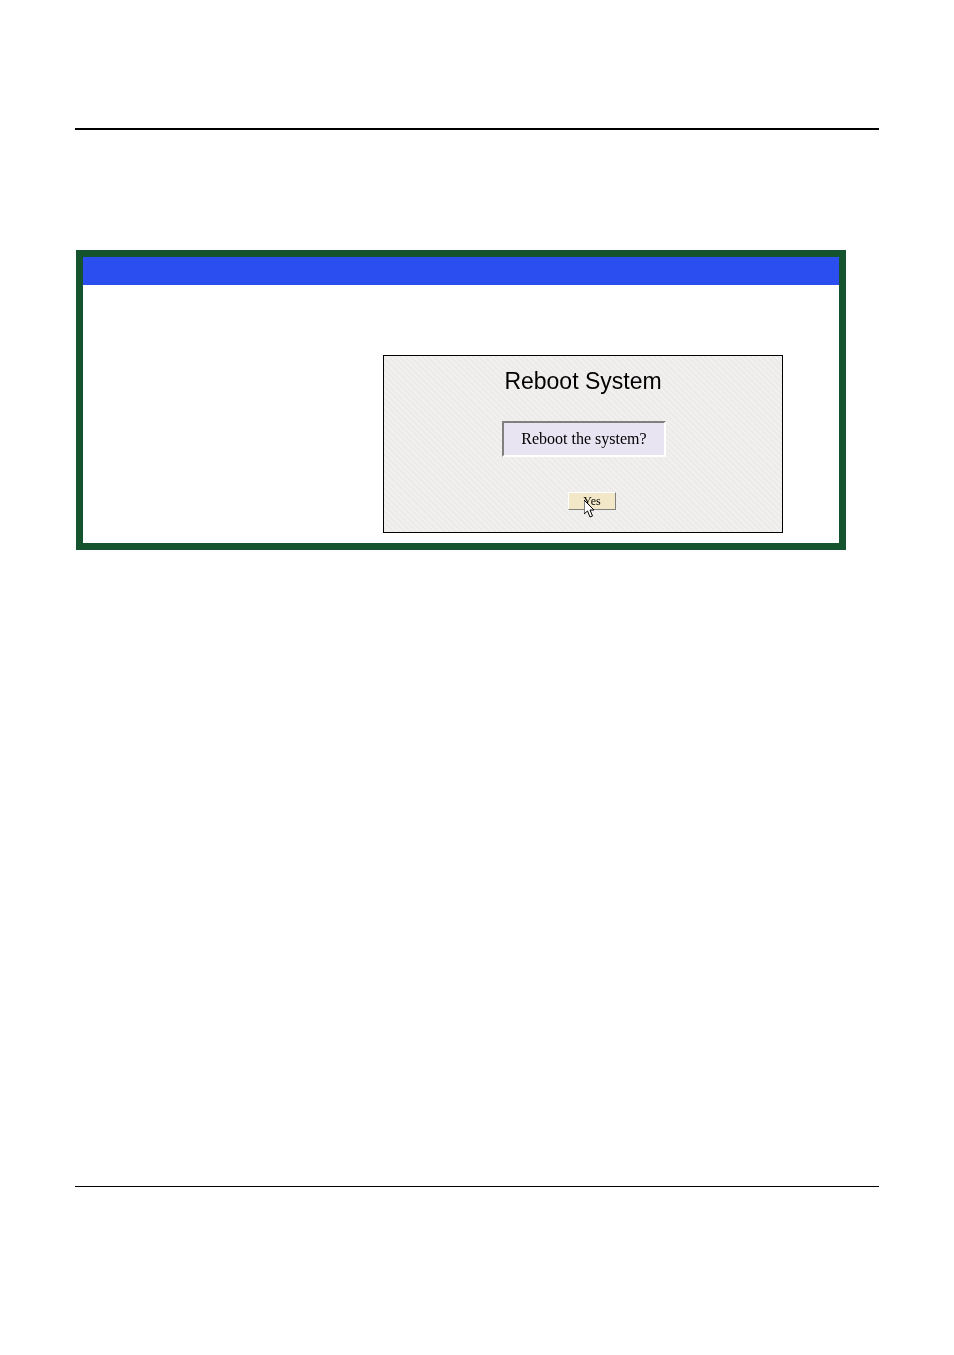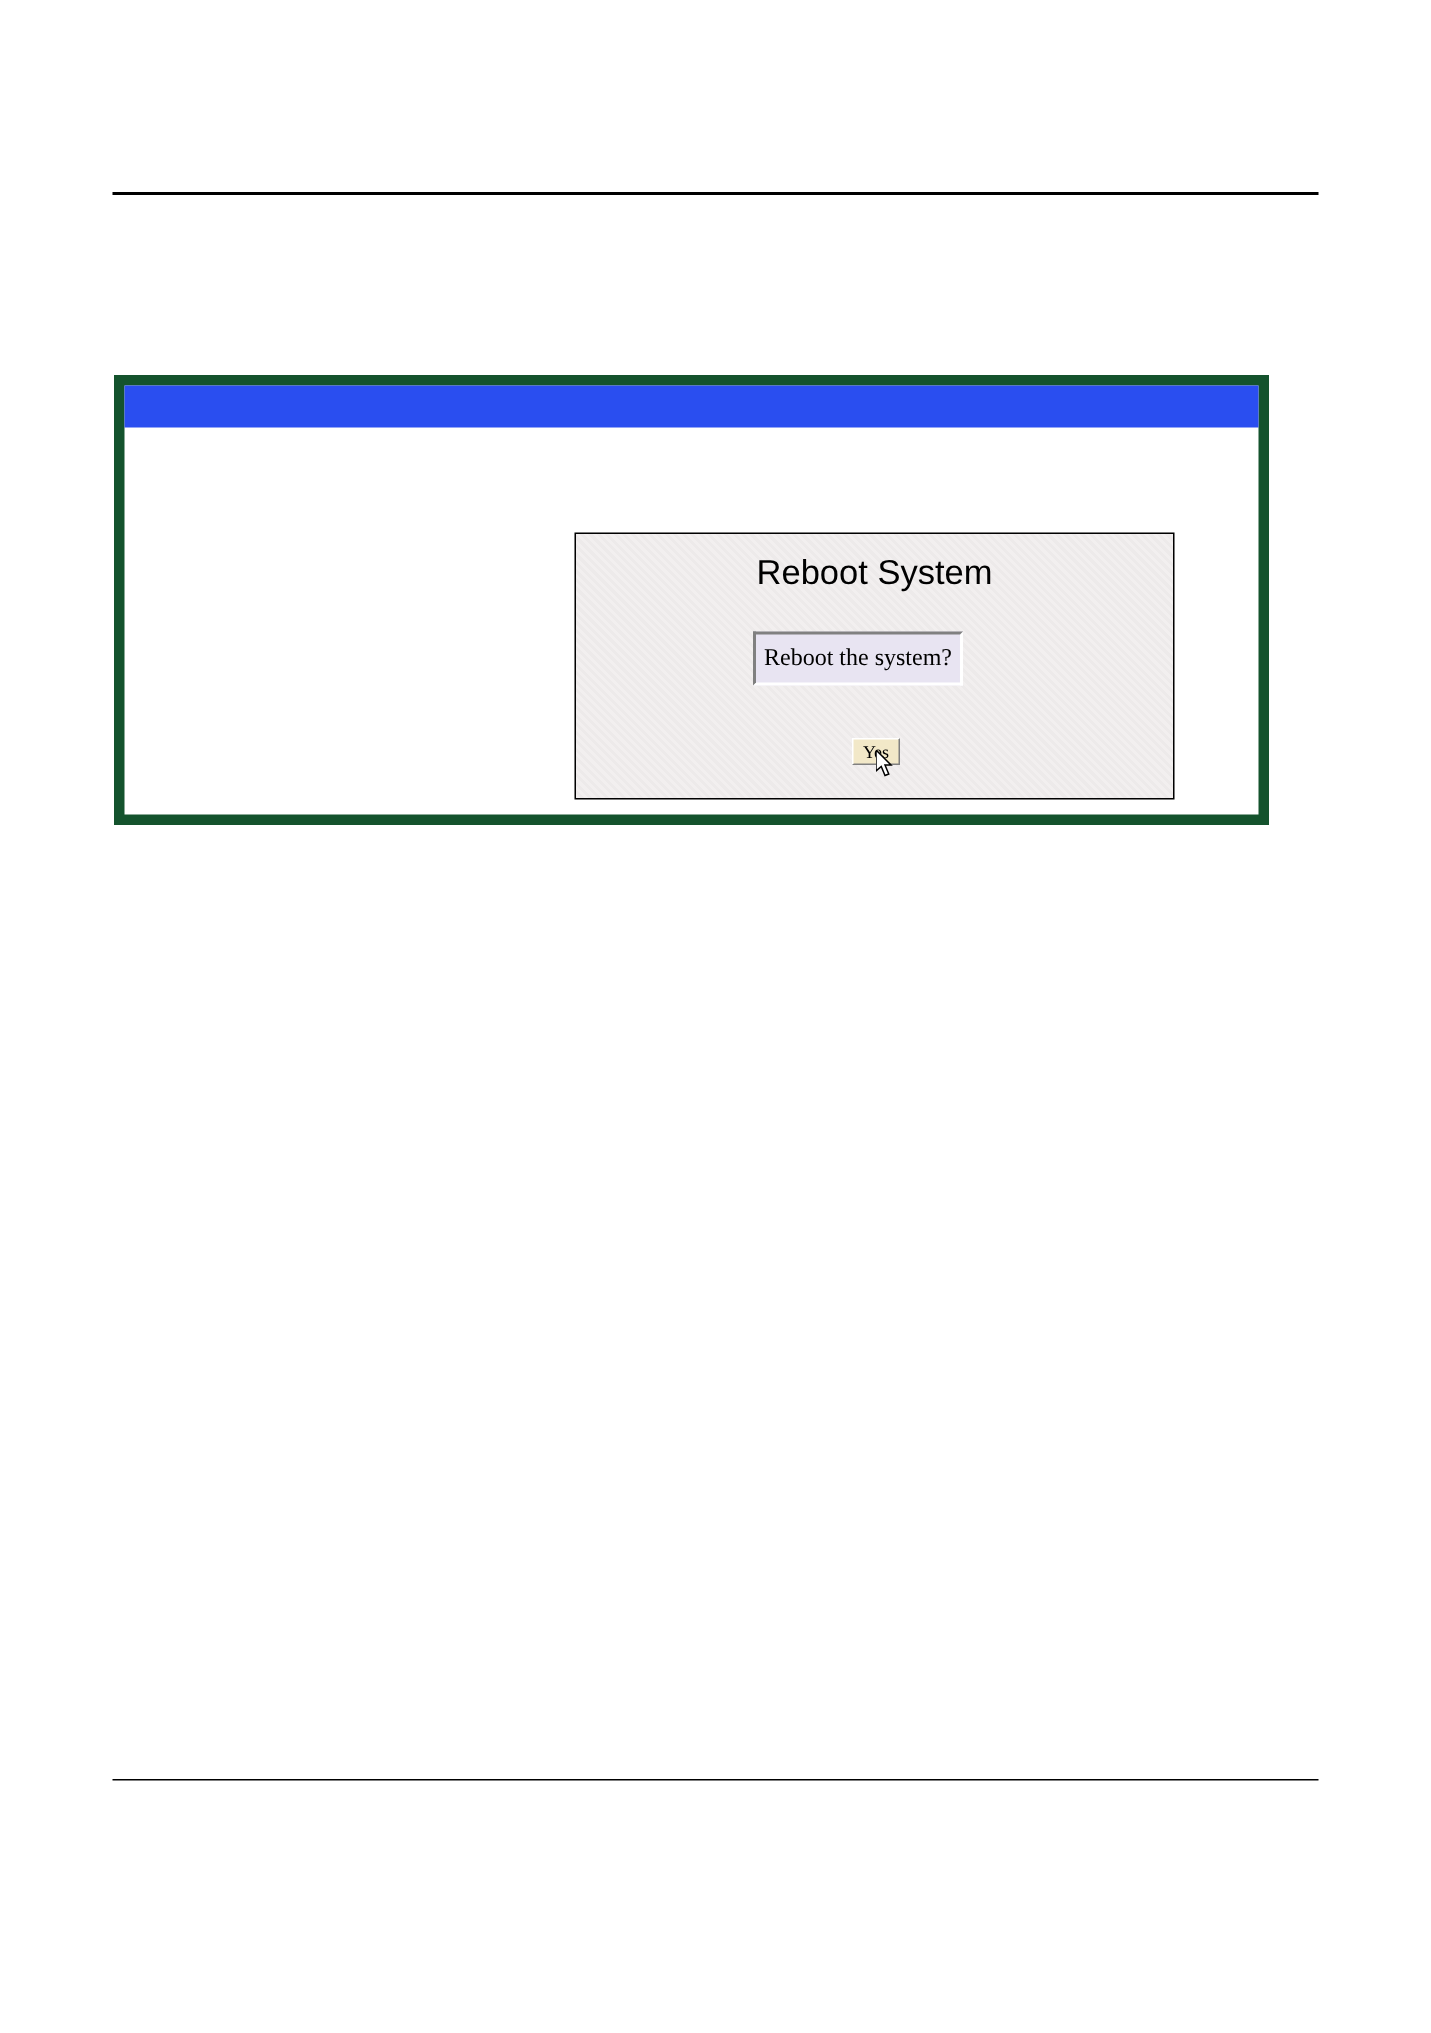--- a/index.html
+++ b/index.html
@@ -67,41 +67,41 @@
       text-align: center;
       font-family: Arial, sans-serif;
       font-size: 23px;
       font-weight: 400;
       color: #000000;
     }
     .question-box {
       position: absolute;
       top: 65px;
       left: 118px;
-      width: 140px;
+      width: 164px;
       height: 36px;
       background: #e8e4f2;
       border-top: 2px solid #808080;
       border-left: 2px solid #808080;
       border-right: 2px solid #ffffff;
       border-bottom: 2px solid #ffffff;
       display: flex;
       align-items: center;
       justify-content: center;
     }
     .question-text {
       font-family: "Times New Roman", serif;
       font-size: 16px;
       color: #000000;
     }
     .yes-button {
       position: absolute;
       top: 136px;
       left: 184px;
-      width: 32px;
+      width: 48px;
       height: 18px;
       background: #f2e8c8;
       border-top: 1px solid #ffffff;
       border-left: 1px solid #ffffff;
       border-right: 1px solid #808080;
       border-bottom: 1px solid #808080;
       display: flex;
       align-items: center;
       justify-content: center;
       cursor: pointer;

